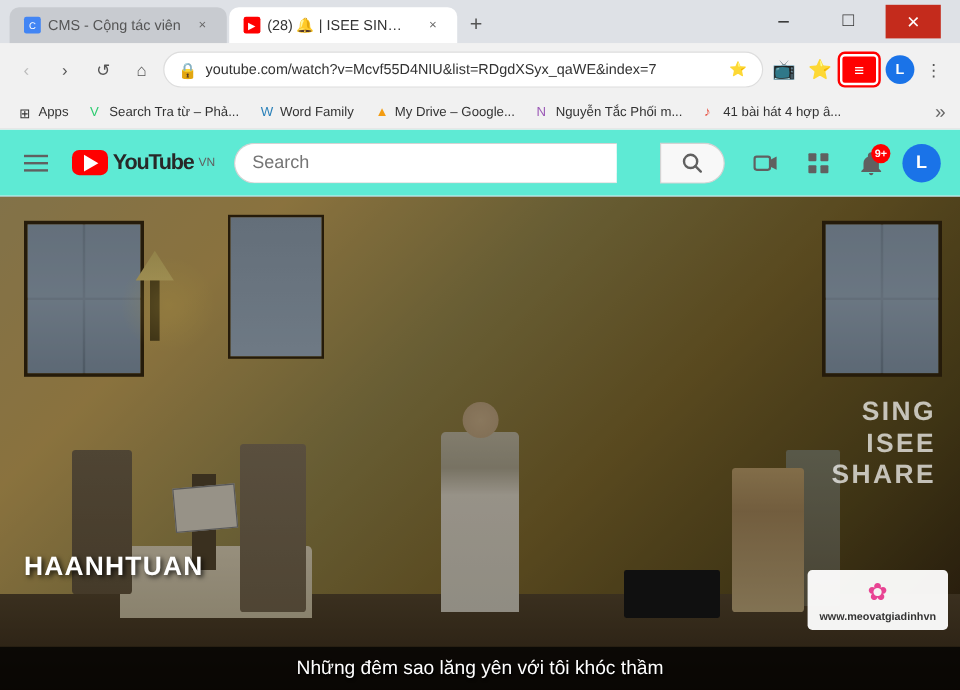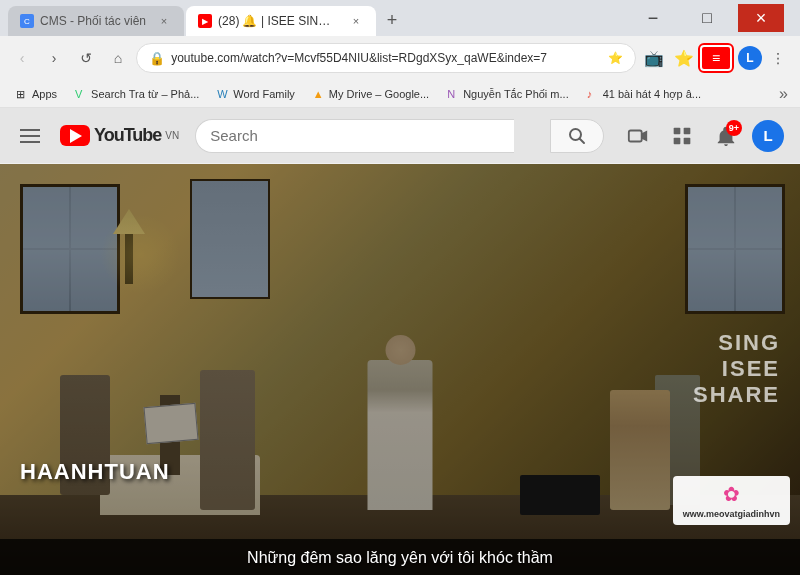--- a/index.html
+++ b/index.html
@@ -89,21 +89,21 @@
       font-size: 11px; color: #333; white-space: nowrap;
     }
     .bookmark-favicon { width: 12px; height: 12px; }
 
     
     .yt-page { flex: 1; background: #fff; overflow: hidden; display: flex; flex-direction: column; }
 
     
     .yt-header {
       height: 56px;
-      background: #e5e5e5;
+      background: #5eead4;
       display: flex;
       align-items: center;
       padding: 0 16px;
       gap: 16px;
       border-bottom: 1px solid #f0f0f0;
       flex-shrink: 0;
     }
     .yt-menu-btn { cursor: pointer; display: flex; flex-direction: column; gap: 4px; padding: 4px; }
     .yt-menu-line { width: 20px; height: 2px; background: #606060; }
     .yt-logo { display: flex; align-items: center; gap: 4px; cursor: pointer; }
@@ -267,21 +267,21 @@
     }
   </style>
 </head>
 <body>
 
 <div class="chrome-frame">
 
   <div class="tab-bar">
     <div class="tab inactive">
       <div class="tab-favicon" style="background:#4285f4; border-radius:2px; display:flex; align-items:center; justify-content:center; color:white; font-size:8px;">C</div>
-      <span class="tab-label">CMS - Phối tác viên</span>
+      <span class="tab-label">CMS - Cộng tác viên</span>
       <div class="tab-close">×</div>
     </div>
     <div class="tab active">
       <div class="tab-favicon" style="background:#ff0000; border-radius:2px; display:flex; align-items:center; justify-content:center; color:white; font-size:8px;">▶</div>
       <span class="tab-label">(28) 🔔 | ISEE SING SHARE</span>
       <div class="tab-close">×</div>
     </div>
     <div class="new-tab-btn">+</div>
     <div class="window-controls">
       <div style="display:flex; gap:8px; padding-right:8px;">

